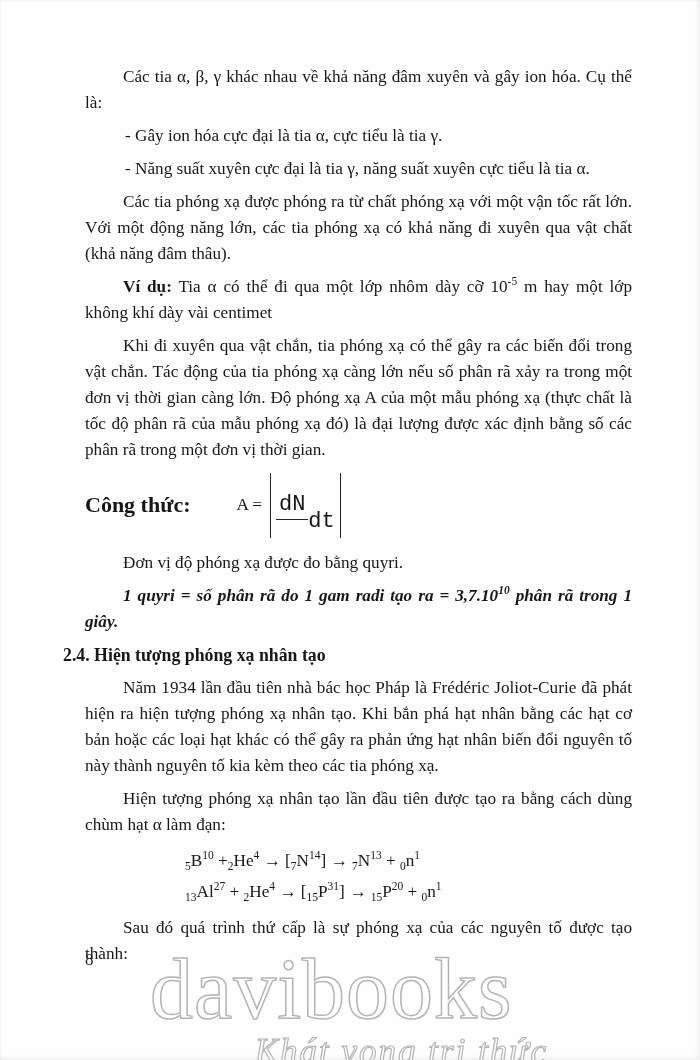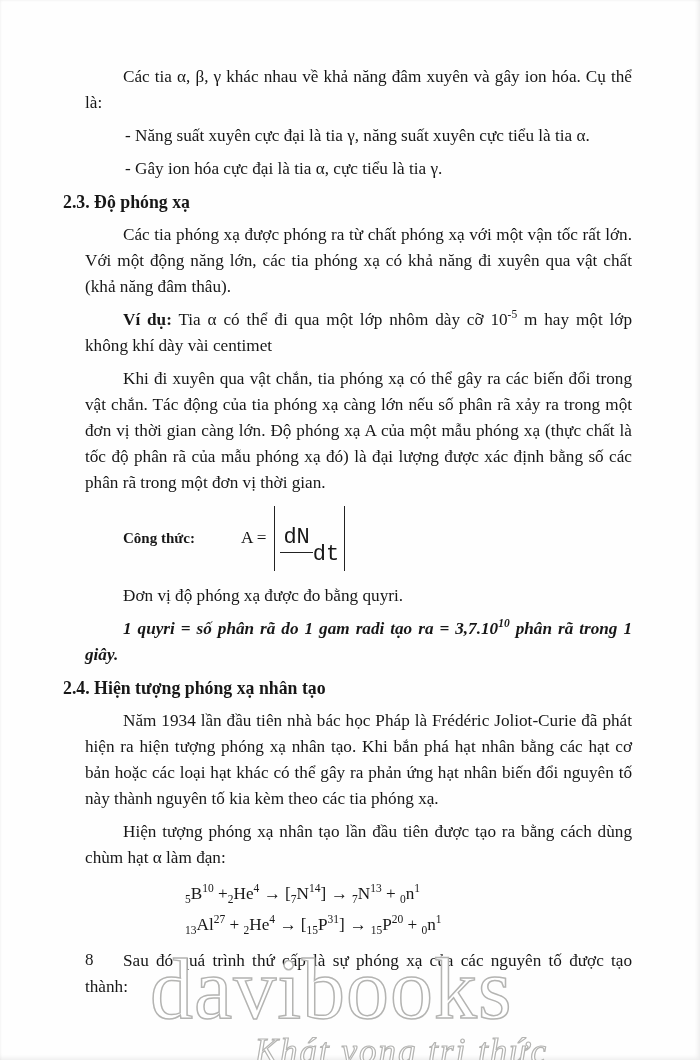--- a/index.html
+++ b/index.html
@@ -39,22 +39,21 @@
     font-weight: bold;
     margin: 4px 0 7px -22px;
   }
   .formula-row {
     display: flex;
     align-items: center;
     margin: 10px 0 12px 0;
     font-size: 17.2px;
   }
   .formula-label {
-    margin-left: 38px;
-    font-size: 15px;
+    font-size: 22px;
   }
   .formula {
     display: inline-flex;
     align-items: center;
     margin-left: 46px;
   }
   .abs {
     display: inline-flex;
     align-items: center;
     border-left: 1.6px solid #222;
@@ -122,24 +121,23 @@
   }
 </style>
 </head>
 <body>
 
 <div class="page">
   <main class="content">
 
     <p class="body indent">Các tia α, β, γ khác nhau về khả năng đâm xuyên và gây ion hóa. Cụ thể là:</p>
 
+    <p class="body bullet">- Gây ion hóa cực đại là tia α, cực tiểu là tia γ.</p>
     <p class="body bullet">- Năng suất xuyên cực đại là tia γ, năng suất xuyên cực tiểu là tia α.</p>
-    <p class="body bullet">- Gây ion hóa cực đại là tia α, cực tiểu là tia γ.</p>
 
-    <h2 class="heading">2.3. Độ phóng xạ</h2>
 
     <p class="body indent">Các tia phóng xạ được phóng ra từ chất phóng xạ với một vận tốc rất lớn. Với một động năng lớn, các tia phóng xạ có khả năng đi xuyên qua vật chất (khả năng đâm thâu).</p>
 
     <p class="body indent"><b>Ví dụ:</b><span> Tia α có thể đi qua một lớp nhôm dày cỡ 10<sup>-5</sup> m hay một lớp không khí dày vài centimet</span></p>
 
     <p class="body indent">Khi đi xuyên qua vật chắn, tia phóng xạ có thể gây ra các biến đổi trong vật chắn. Tác động của tia phóng xạ càng lớn nếu số phân rã xảy ra trong một đơn vị thời gian càng lớn. Độ phóng xạ A của một mẫu phóng xạ (thực chất là tốc độ phân rã của mẫu phóng xạ đó) là đại lượng được xác định bằng số các phân rã trong một đơn vị thời gian.</p>
 
     <div class="formula-row">
       <b class="formula-label">Công thức:</b>
       <span class="formula">

